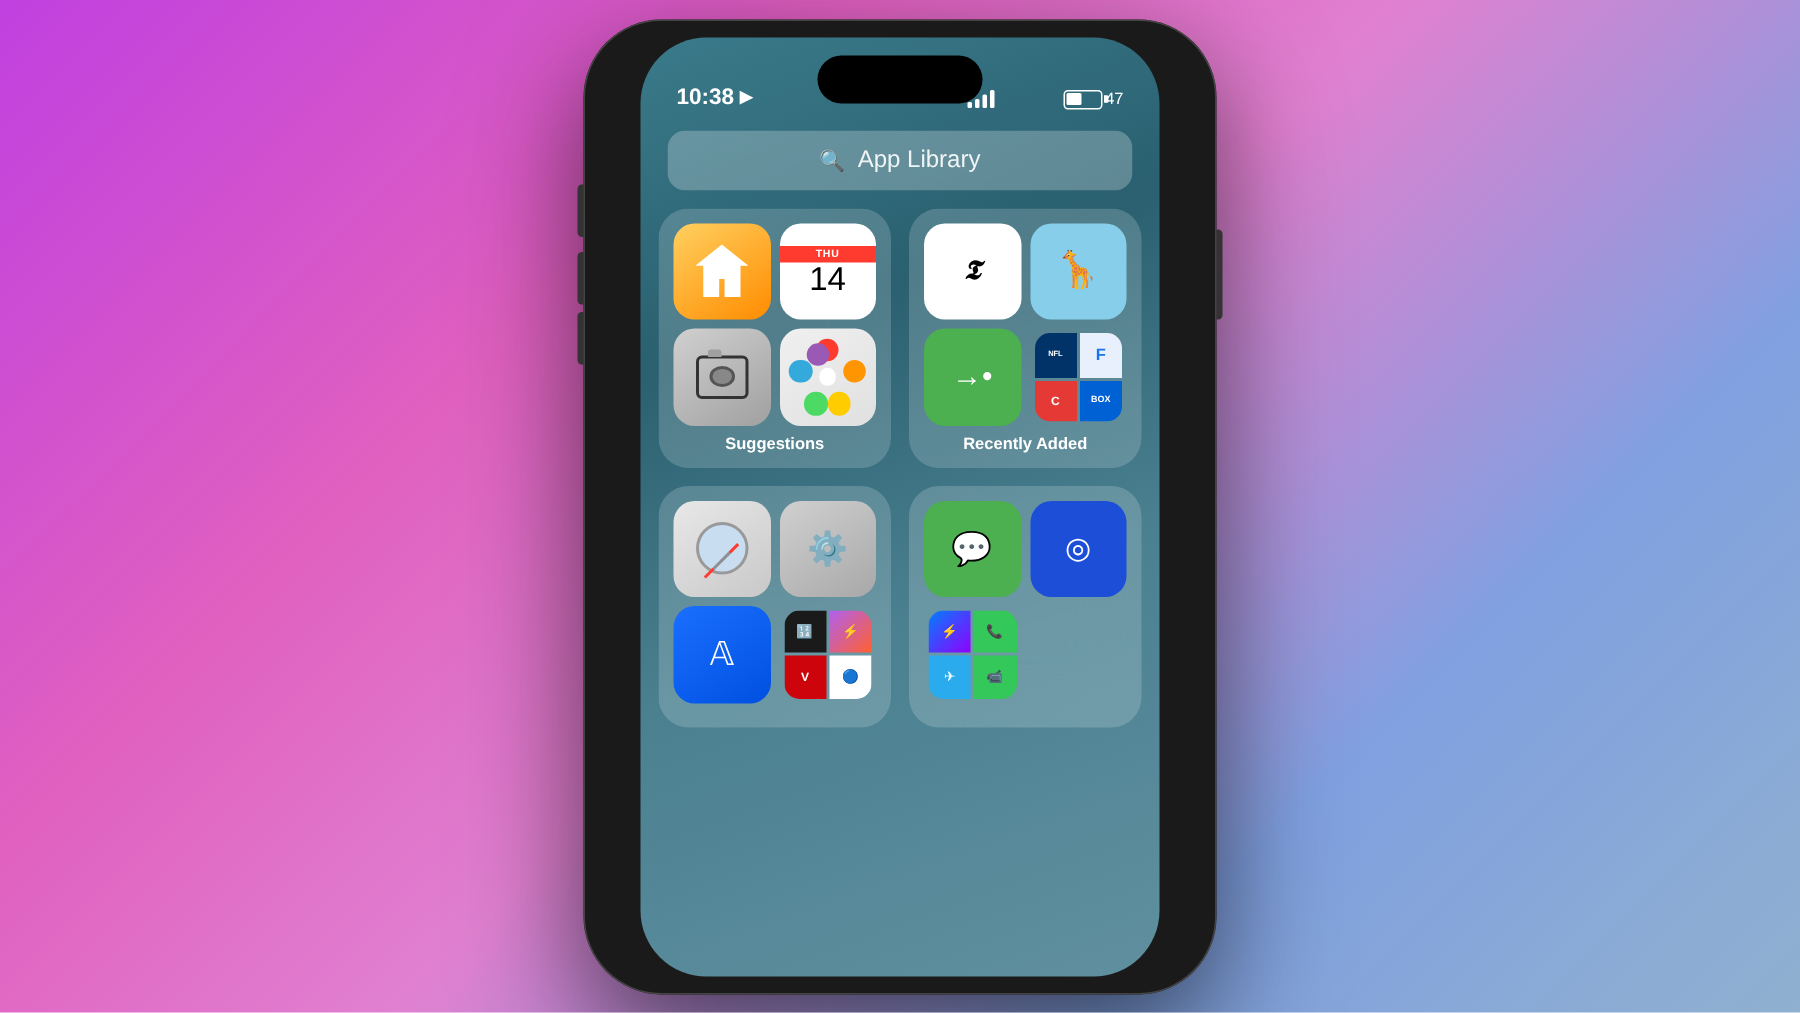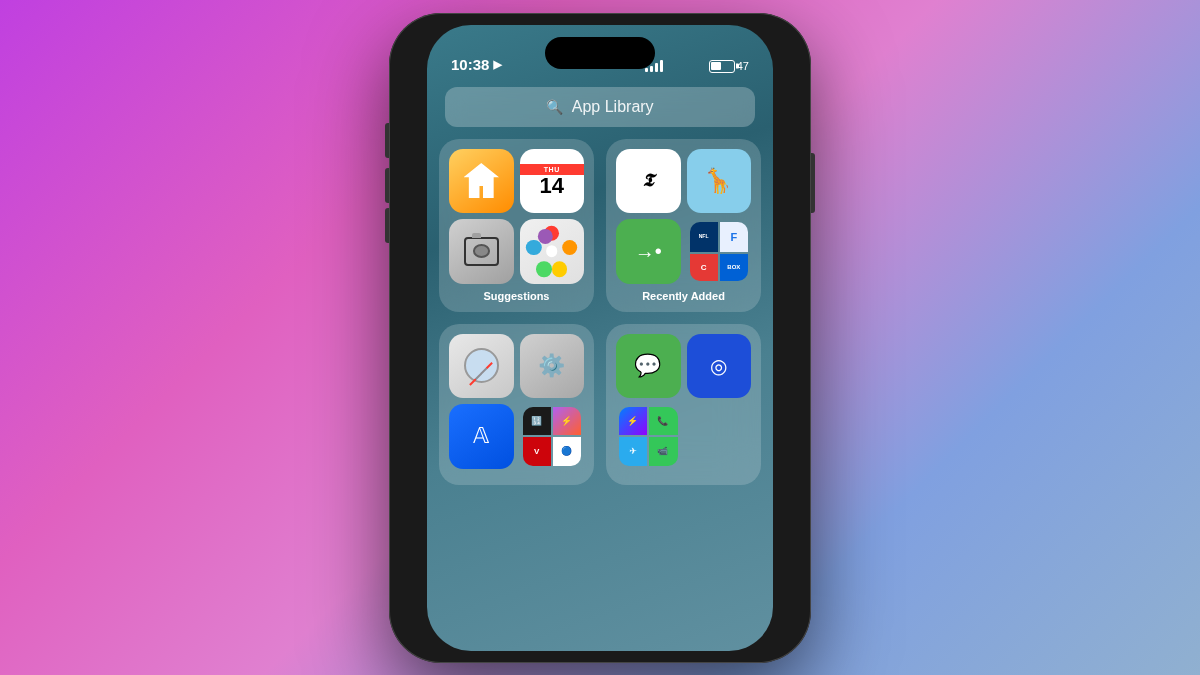--- a/index.html
+++ b/index.html
@@ -232,21 +232,21 @@
       width: 100%;
       text-align: center;
       font-size: 7px;
       color: #fff;
       font-weight: 700;
       padding: 2px 0;
       letter-spacing: 0.5px;
     }
     .app-calendar .cal-day {
       font-size: 22px;
-      font-weight: 700;
+      font-weight: 400;
       color: #000;
       line-height: 1;
     }
     .app-camera {
       background: linear-gradient(145deg, #d0d0d0, #a0a0a0);
     }
     .app-photos {
       background: linear-gradient(145deg, #f0f0f0, #e0e0e0);
     }
 

